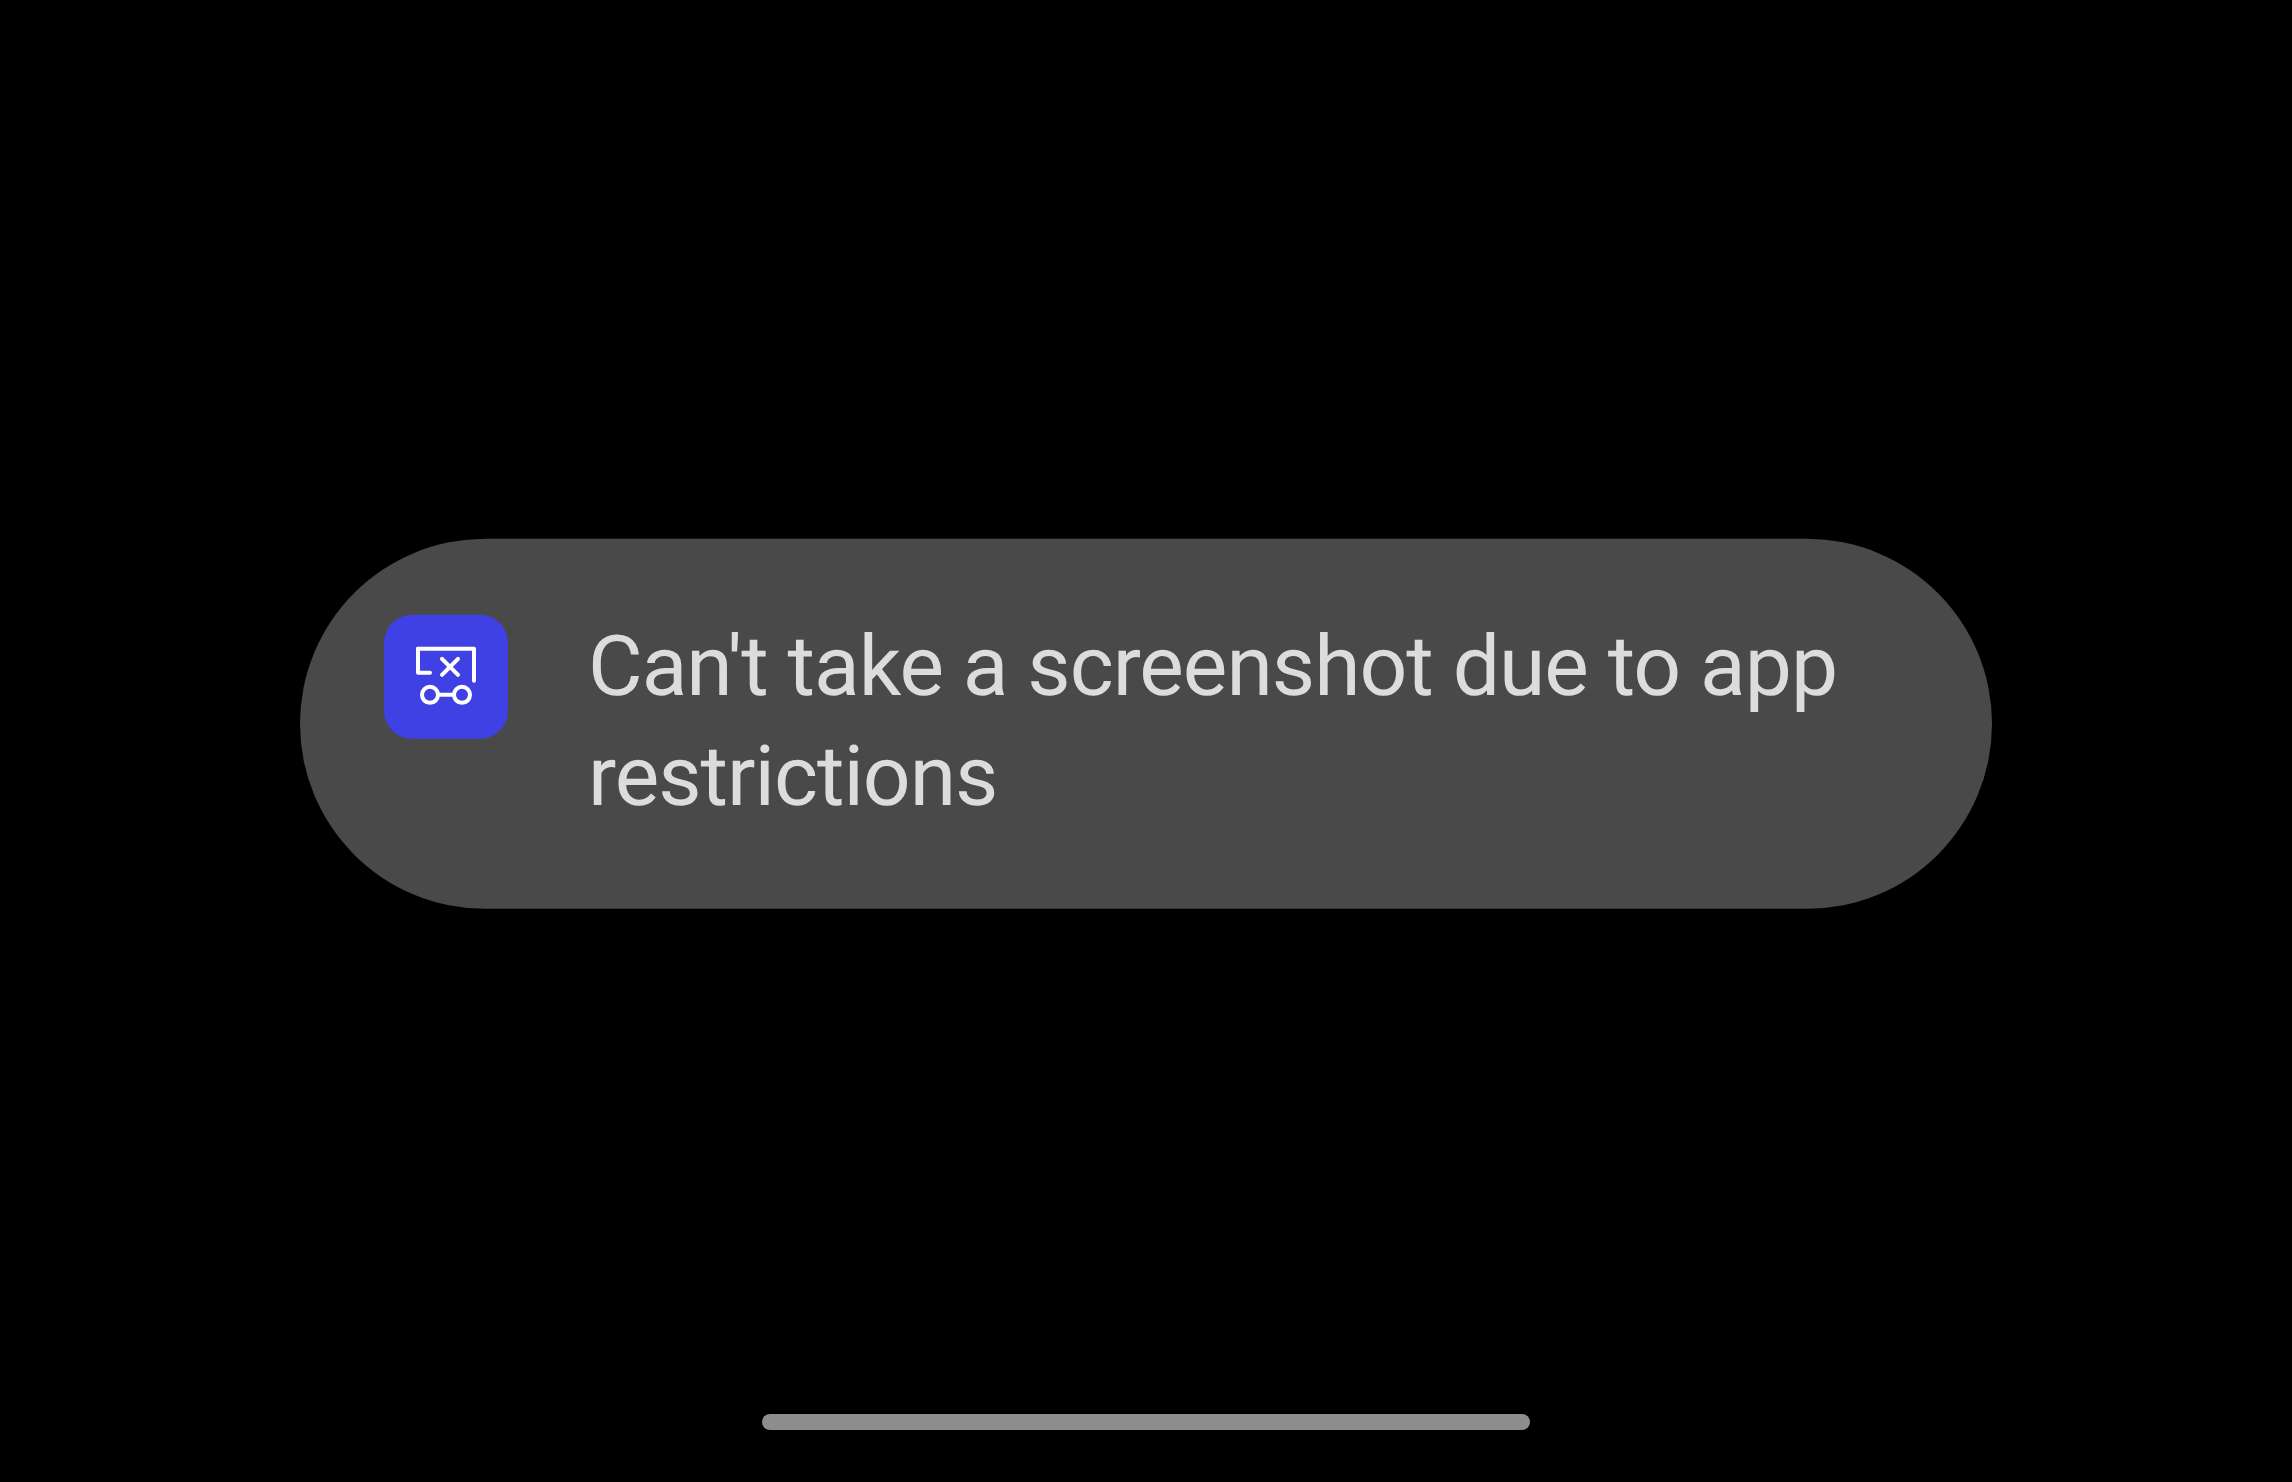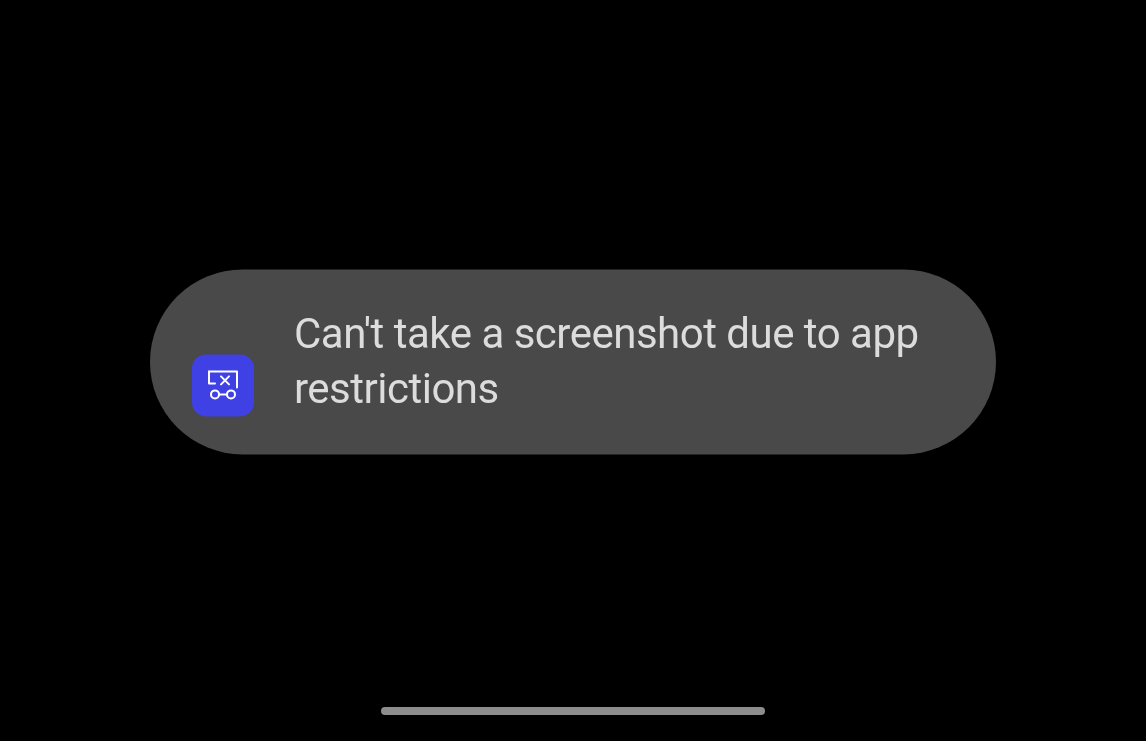--- a/index.html
+++ b/index.html
@@ -16,21 +16,21 @@
       overflow: hidden;
     }
     .toast-container {
       position: absolute;
       left: 50%;
       top: 362px;
       transform: translate(-50%, -50%);
       background: #494949;
       border-radius: 100px;
       display: flex;
-      align-items: flex-end;
+      align-items: flex-start;
       padding: 38px 70px 38px 42px;
       width: 846px;
       gap: 40px;
     }
     .icon-wrapper {
       width: 62px;
       height: 62px;
       background: #4041e5;
       border-radius: 14px;
       display: flex;

